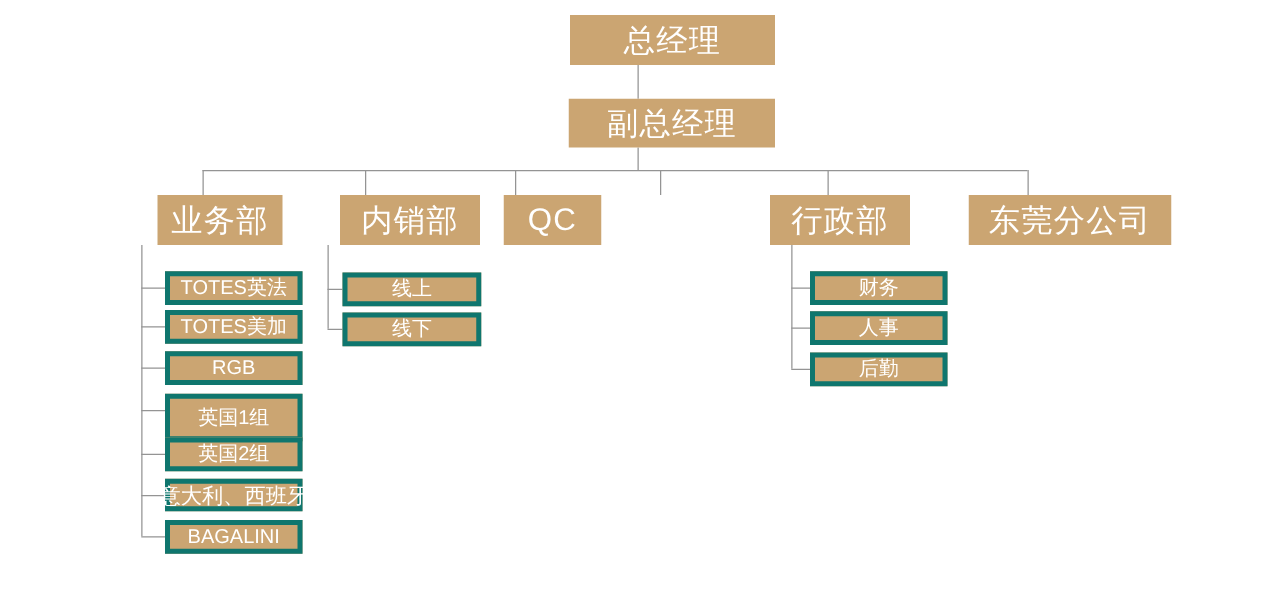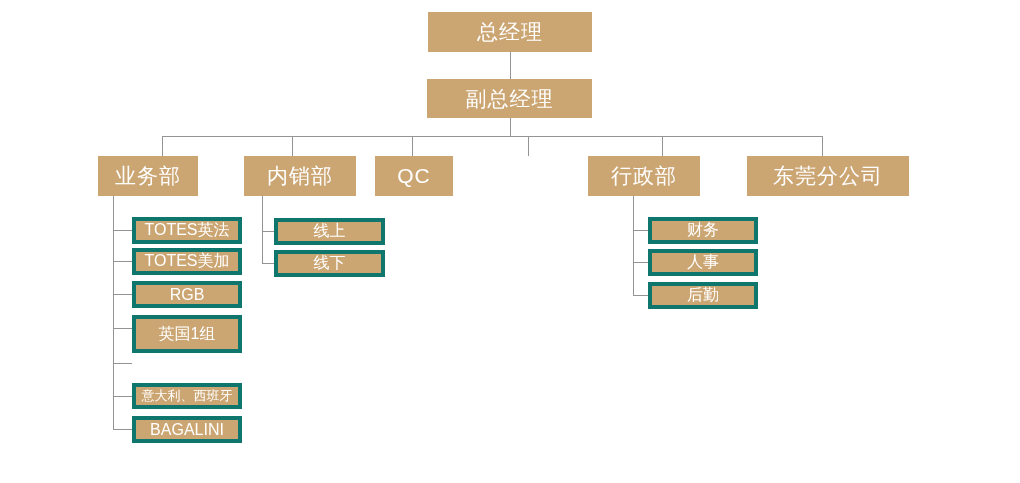--- a/index.html
+++ b/index.html
@@ -20,29 +20,30 @@
     background: #cba572;
     color: #ffffff;
     display: flex;
     align-items: center;
     justify-content: center;
     text-align: center;
     box-sizing: border-box;
     white-space: nowrap;
   }
   .lvl {
-    font-size: 21px;
+    font-size: 25px;
     letter-spacing: 1px;
+    margin-left: 28px;
   }
   .sub {
     font-size: 16px;
     border: 4px solid #0f766e;
   }
   .sub.small {
-    font-size: 13px;
+    font-size: 17px;
     letter-spacing: 0px;
   }
   .line {
     position: absolute;
     background: #949494;
   }
   .line.v { width: 1px; }
   .line.h { height: 1px; }
 </style>
 </head>
@@ -85,20 +86,21 @@
   <div class="node lvl" style="left:98px;top:156px;width:100px;height:40px">业务部</div>
   <div class="node lvl" style="left:244px;top:156px;width:112px;height:40px">内销部</div>
   <div class="node lvl" style="left:375px;top:156px;width:78px;height:40px">QC</div>
   <div class="node lvl" style="left:588px;top:156px;width:112px;height:40px">行政部</div>
   <div class="node lvl" style="left:747px;top:156px;width:162px;height:40px">东莞分公司</div>
 
   <div class="node sub" style="left:132px;top:217px;width:110px;height:27px">TOTES英法</div>
   <div class="node sub" style="left:132px;top:248px;width:110px;height:27px">TOTES美加</div>
   <div class="node sub" style="left:132px;top:281px;width:110px;height:27px">RGB</div>
   <div class="node sub" style="left:132px;top:315px;width:110px;height:38px">英国1组</div>
+  <div class="node sub" style="left:132px;top:350px;width:110px;height:27px">英国2组</div>
   <div class="node sub small" style="left:132px;top:383px;width:110px;height:26px">意大利、西班牙</div>
   <div class="node sub" style="left:132px;top:416px;width:110px;height:27px">BAGALINI</div>
 
   <div class="node sub" style="left:274px;top:218px;width:111px;height:27px">线上</div>
   <div class="node sub" style="left:648px;top:217px;width:110px;height:27px">财务</div>
 
   <div class="node sub" style="left:274px;top:250px;width:111px;height:27px">线下</div>
   <div class="node sub" style="left:648px;top:249px;width:110px;height:27px">人事</div>
   <div class="node sub" style="left:648px;top:282px;width:110px;height:27px">后勤</div>
 

